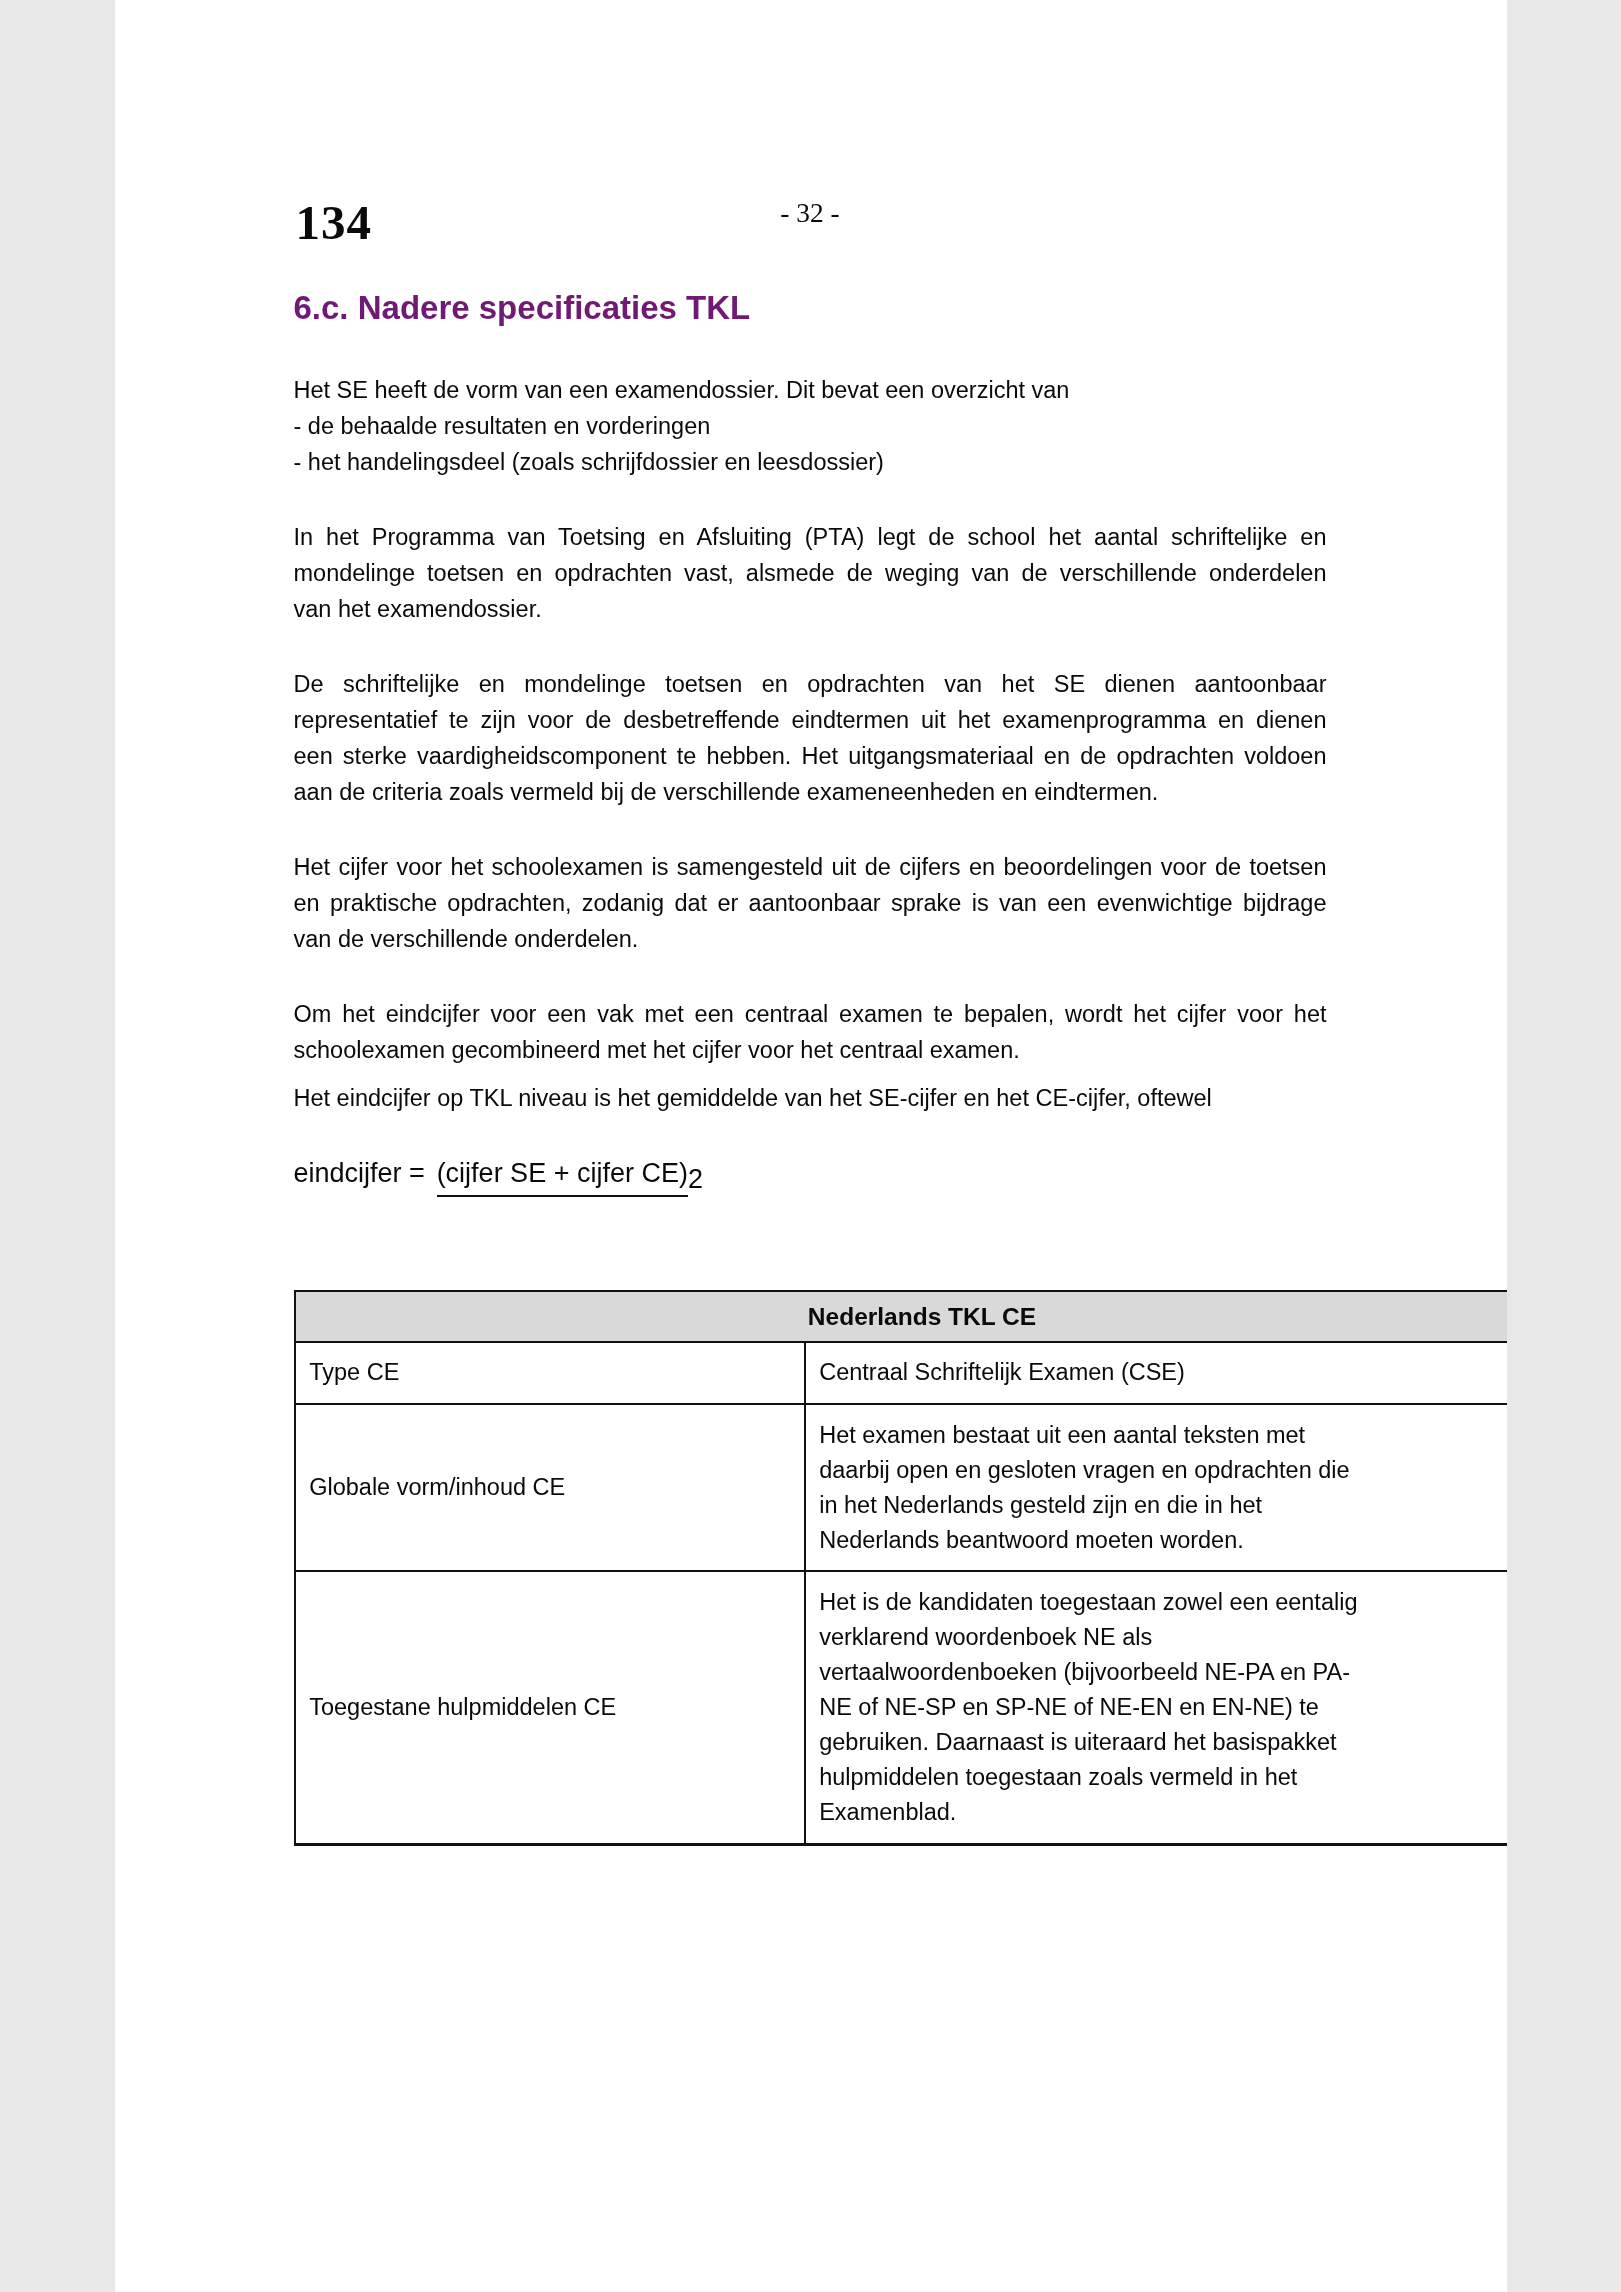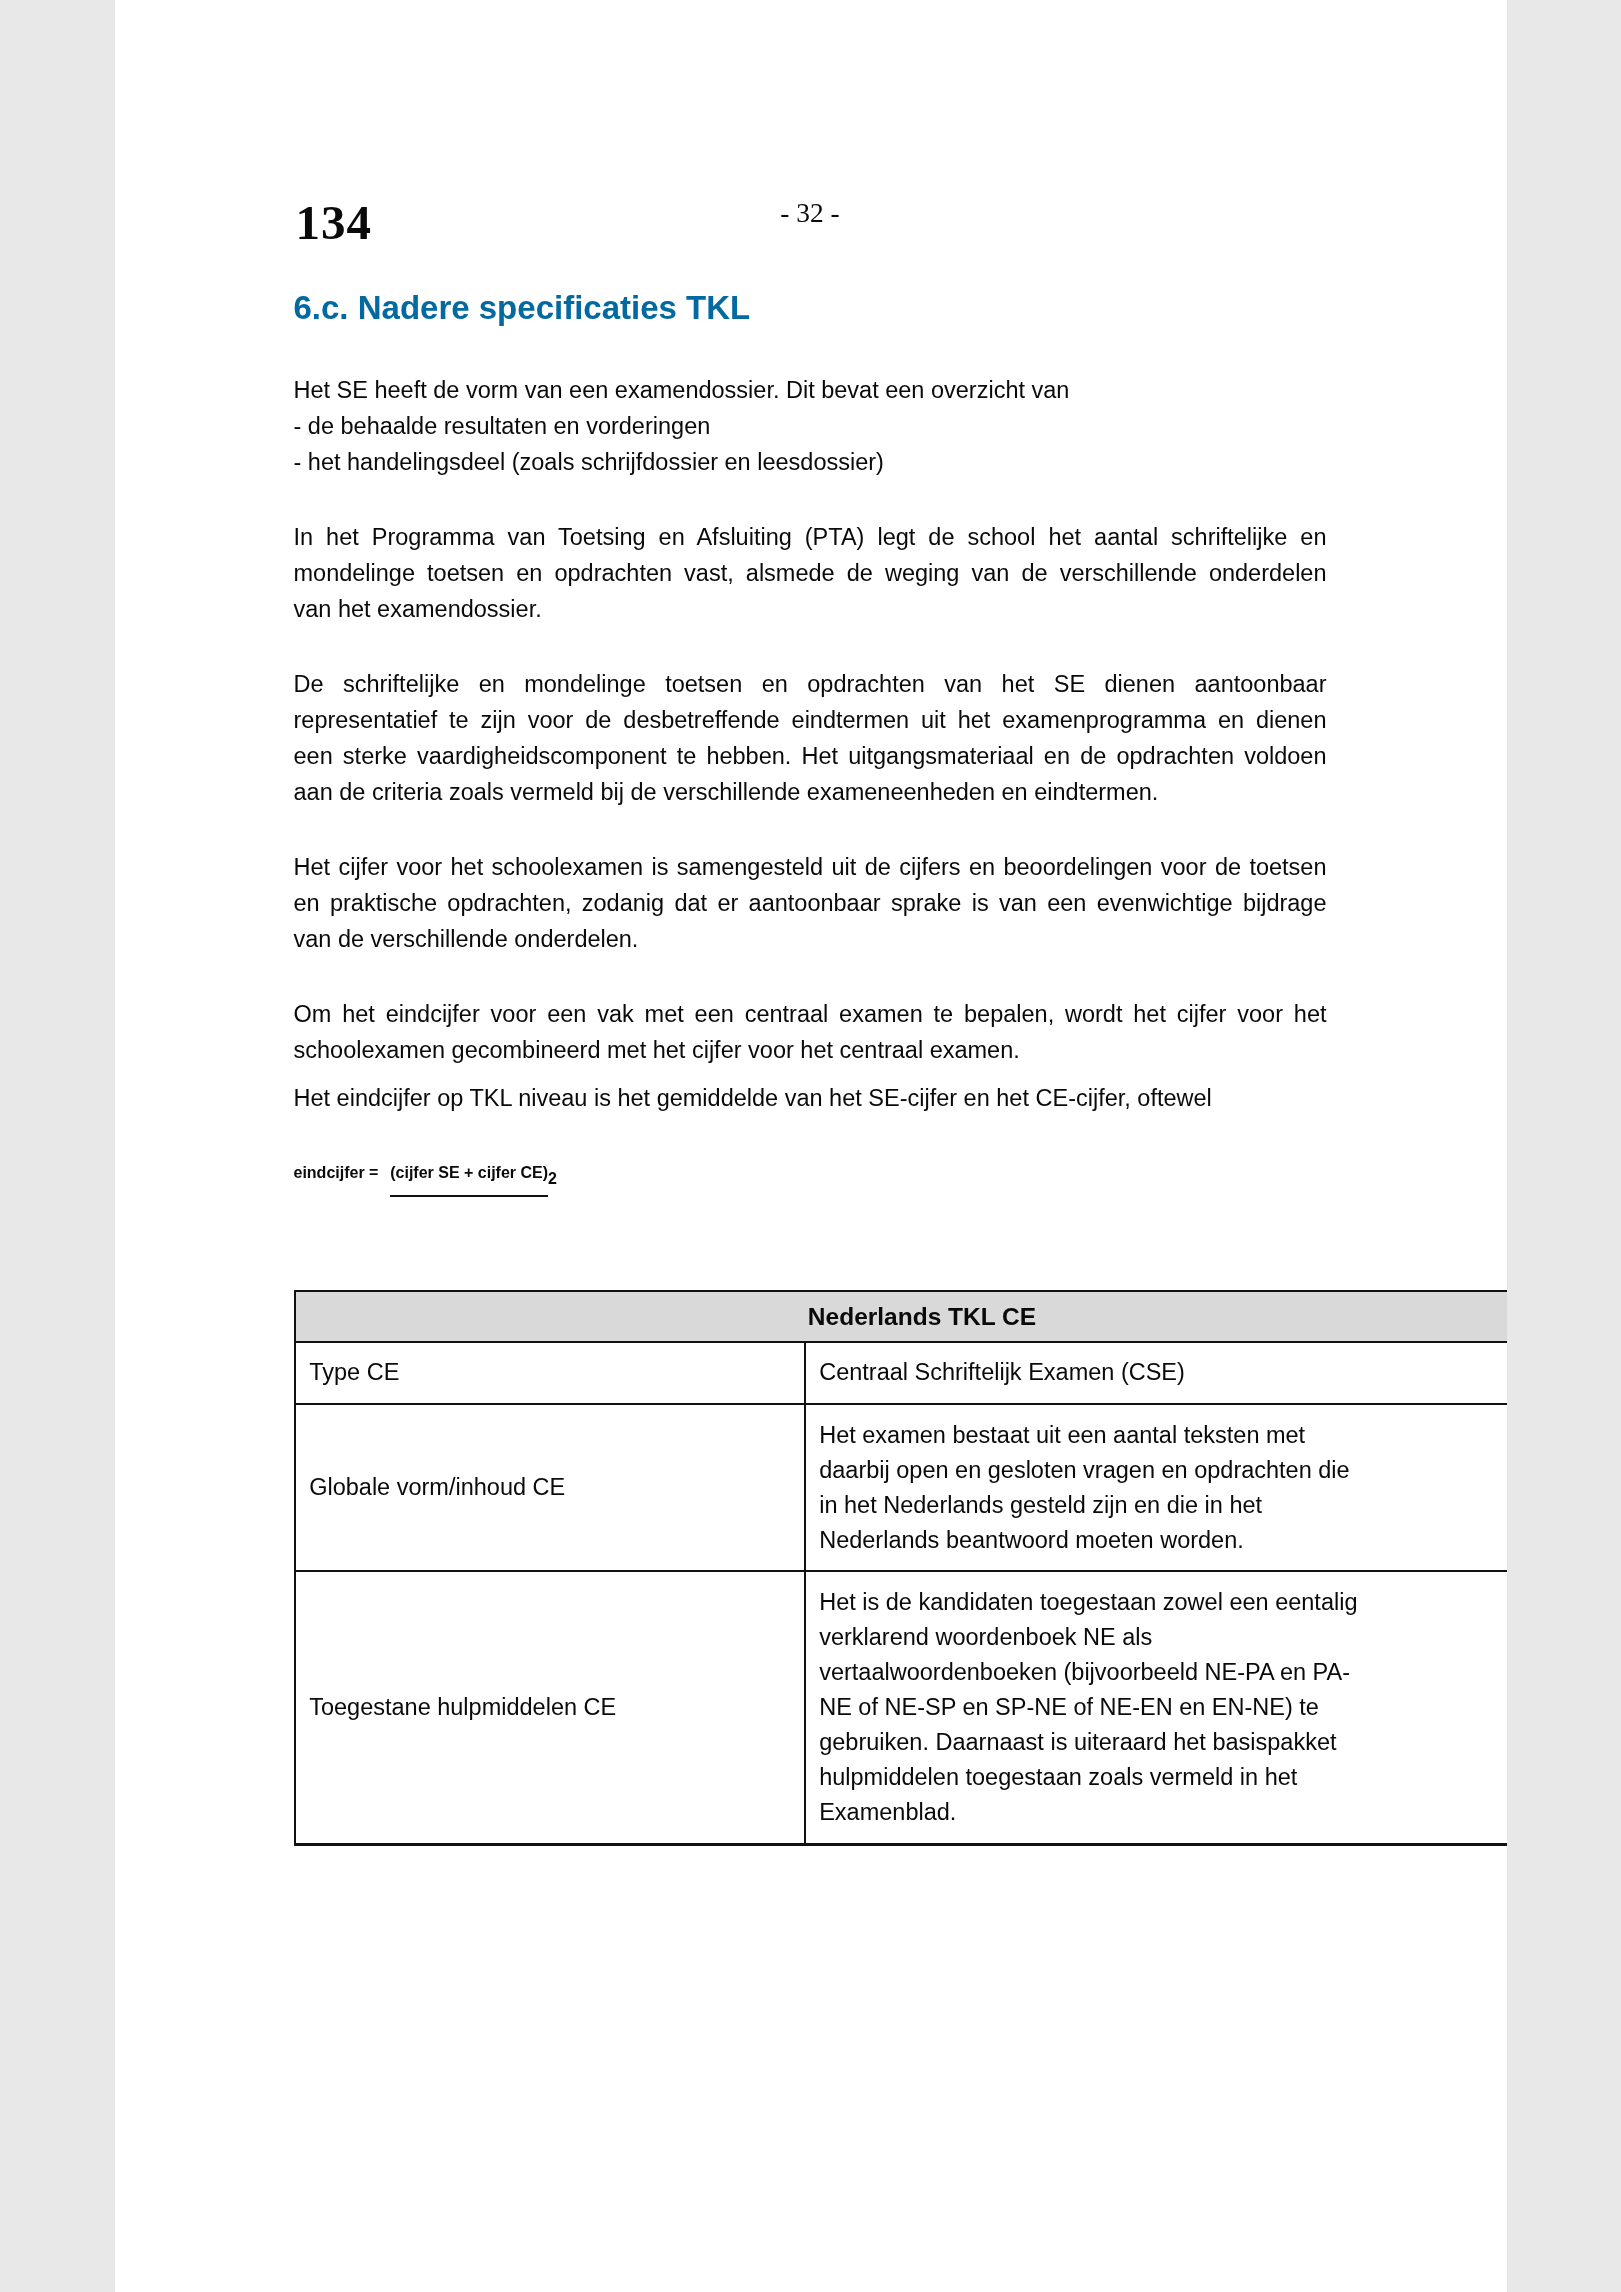--- a/index.html
+++ b/index.html
@@ -62,24 +62,23 @@
     text-align: justify;
     text-align-last: justify;
   }
   .para.justified .line:last-child {
     text-align: left;
     text-align-last: left;
   }
   .para.tight { margin-bottom: 12px; }
   
   .formula {
-    font-size: 16px;
+    font-size: 27px;
     line-height: 36px;
     margin: 15.7px 0 0 0;
-    font-weight: bold;
   }
   .formula-lhs { margin-right: 11.8px; }
   .frac {
     display: inline-flex;
     flex-direction: row;
     vertical-align: top;
   }
   .frac .num {
     border-bottom: 2.9px solid #111;
     padding-bottom: 3.9px;
@@ -118,21 +117,21 @@
 </head>
 <body>
 
 <div class="page">
 
   <div class="page-header">
     <div class="page-number-large">134</div>
     <div class="page-number-center">- 32 -</div>
   </div>
 
-  <h1 class="section-heading" style="color: #0369a1;">6.c. Nadere specificaties TKL</h1>
+  <h1 class="section-heading" style="color: #701a75;">6.c. Nadere specificaties TKL</h1>
 
   <div class="para">
       <div class="line">Het SE heeft de vorm van een examendossier. Dit bevat een overzicht van</div>
       <div class="line">- de behaalde resultaten en vorderingen</div>
       <div class="line">- het handelingsdeel (zoals schrijfdossier en leesdossier)</div>
     </div>
 
   <div class="para justified">
       <div class="line">In het Programma van Toetsing en Afsluiting (PTA) legt de school het aantal schriftelijke en</div>
       <div class="line">mondelinge toetsen en opdrachten vast, alsmede de weging van de verschillende onderdelen</div>

